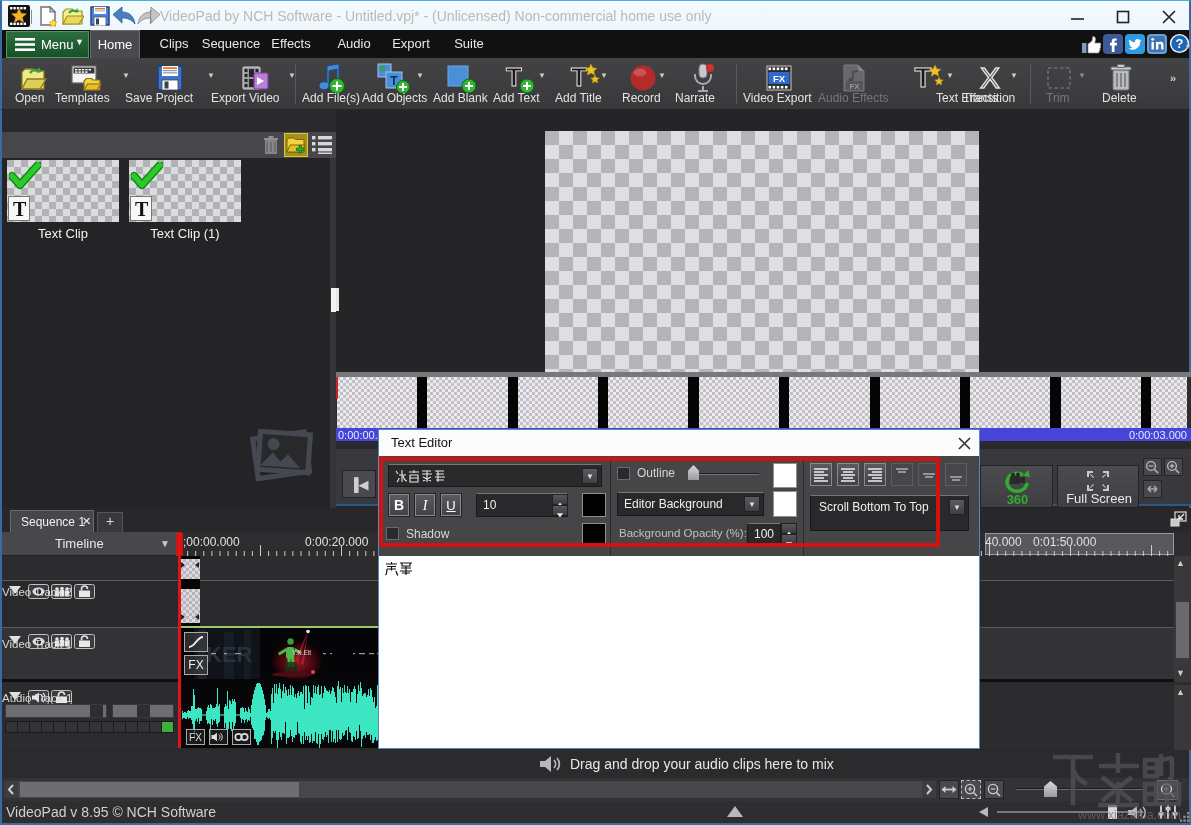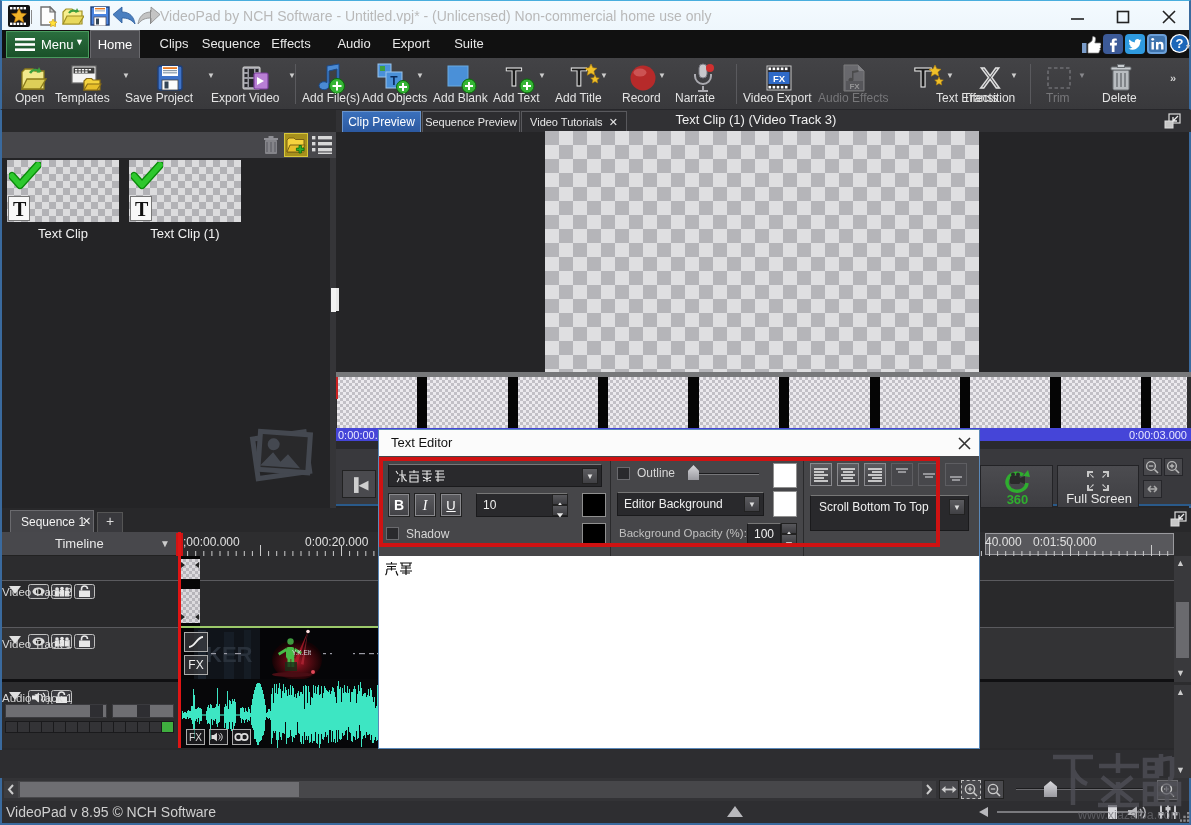--- a/index.html
+++ b/index.html
@@ -378,31 +378,20 @@
             <circle cx="26" cy="22" r="6" fill="#4a4f58"></circle>
             <path d="M14 44l12-14 8 9 7-8 13 13z" fill="#4a4f58"></path>
           </g>
         </svg>
     </div>
     <div class="abs" style="left:328px;top:48px;width:8px;height:350px;background:#353538">
       <div class="abs" style="left:1px;top:130px;width:6px;height:24px;background:#f2f2f2"></div>
     </div>
   </div>
   <div id="preview">
-    <div id="pv-tabs">
-      <div class="pvtab" style="left:6px;width:79px;background:linear-gradient(#3a70bc,#2c59a0);border-color:#6a94cc;color:#fff">Clip Preview</div>
-      <div class="pvtab" style="left:86px;width:98px;font-size:11px">Sequence Preview</div>
-      <div class="pvtab" style="left:185px;width:106px;font-size:11px">Video Tutorials&nbsp;&nbsp;✕</div>
-      <div class="abs" style="left:250px;top:2px;width:340px;text-align:center;color:#f0f0f0;font-size:13px">Text Clip (1) (Video Track 3)</div>
-      <svg class="abs" style="left:828px;top:3px" width="18" height="16" viewBox="0 0 18 16">
-          <rect x="5" y="1" width="11" height="9" fill="#2d2d30" stroke="#ddd" stroke-width="1.2"></rect>
-          <rect x="1" y="8" width="8" height="7" fill="#c8c8c8" stroke="#ddd" stroke-width="1"></rect>
-          <path d="M14 3l-5 5m0-4v4h4" stroke="#eee" stroke-width="1.3" fill="none"></path>
-        </svg>
-    </div>
     <div id="checker"></div>
     <div class="abs" style="left:0;top:178px;width:3px;height:23px;background:#e8e8e8"></div>
     <div id="filmstrip">
       <div class="abs" style="left:0;top:0;width:855px;height:5px;background:#77787a"></div>
       <div class="abs" style="left:1px;top:5px;width:850px;height:51px;background:conic-gradient(#eceaee 25%,#c2c0c6 0 50%,#eceaee 0 75%,#c2c0c6 0) 0 0/6px 6px;"></div>
       <div class="abs" style="left:1px;top:5px;width:850px;height:51px;background:repeating-linear-gradient(90deg,transparent 0 80px,#050505 80px 90.5px);"></div>
       <div class="abs" style="left:0;top:5px;width:2px;height:22px;background:#cc2222"></div>
     </div>
     <div id="bluebar">
       <span class="abs" style="left:2px;top:1px">0:00:00.</span>
@@ -838,20 +827,27 @@
     <div class="abs" style="left:1172px;top:48px;width:17px;height:126px;background:#39393c">
       <div class="abs" style="left:2px;top:2px;color:#ccc;font-size:9px">▲</div>
       <div class="abs" style="left:2px;top:46px;width:13px;height:56px;background:#6a6a6e"></div>
       <div class="abs" style="left:2px;top:112px;color:#ccc;font-size:9px">▼</div>
     </div>
     <div class="abs" style="left:1172px;top:177px;width:17px;height:93px;background:#39393c">
       <div class="abs" style="left:2px;top:2px;color:#ccc;font-size:9px">▲</div>
       <div class="abs" style="left:2px;top:80px;color:#ccc;font-size:9px">▼</div>
     </div>
   </div>
+  <div id="dropbar">
+    <svg class="abs" style="left:536px;top:5px" width="24" height="18" viewBox="0 0 24 18">
+        <path d="M2 6h5l6-5v16l-6-5H2z" fill="#b8b8bc"></path>
+        <path d="M16 5a6 6 0 0 1 0 8M19 3a9 9 0 0 1 0 12" fill="none" stroke="#b8b8bc" stroke-width="1.8"></path>
+      </svg>
+    <span class="abs" style="left:568px;top:6px">Drag and drop your audio clips here to mix</span>
+  </div>
   <div id="scrollrow">
     <div class="abs" style="left:2px;top:3px;width:14px;height:17px;background:#3d3d40"><svg width="14" height="17" viewBox="0 0 14 17">
           <path d="M9 4L5 8.5l4 4.5" stroke="#ccc" stroke-width="2" fill="none"></path>
         </svg></div>
     <div class="abs" style="left:16px;top:3px;width:904px;height:17px;background:#47474a"></div>
     <div class="abs" style="left:18px;top:4px;width:279px;height:15px;background:#6e6e72"></div>
     <div class="abs" style="left:920px;top:3px;width:14px;height:17px;background:#3d3d40"><svg width="14" height="17" viewBox="0 0 14 17">
           <path d="M5 4l4 4.5L5 13" stroke="#ccc" stroke-width="2" fill="none"></path>
         </svg></div>
     <div class="abs" style="left:937px;top:2px;width:20px;height:19px;background:#4a4a4e;border:1px solid #222"><svg width="18" height="17" viewBox="0 0 18 17">

